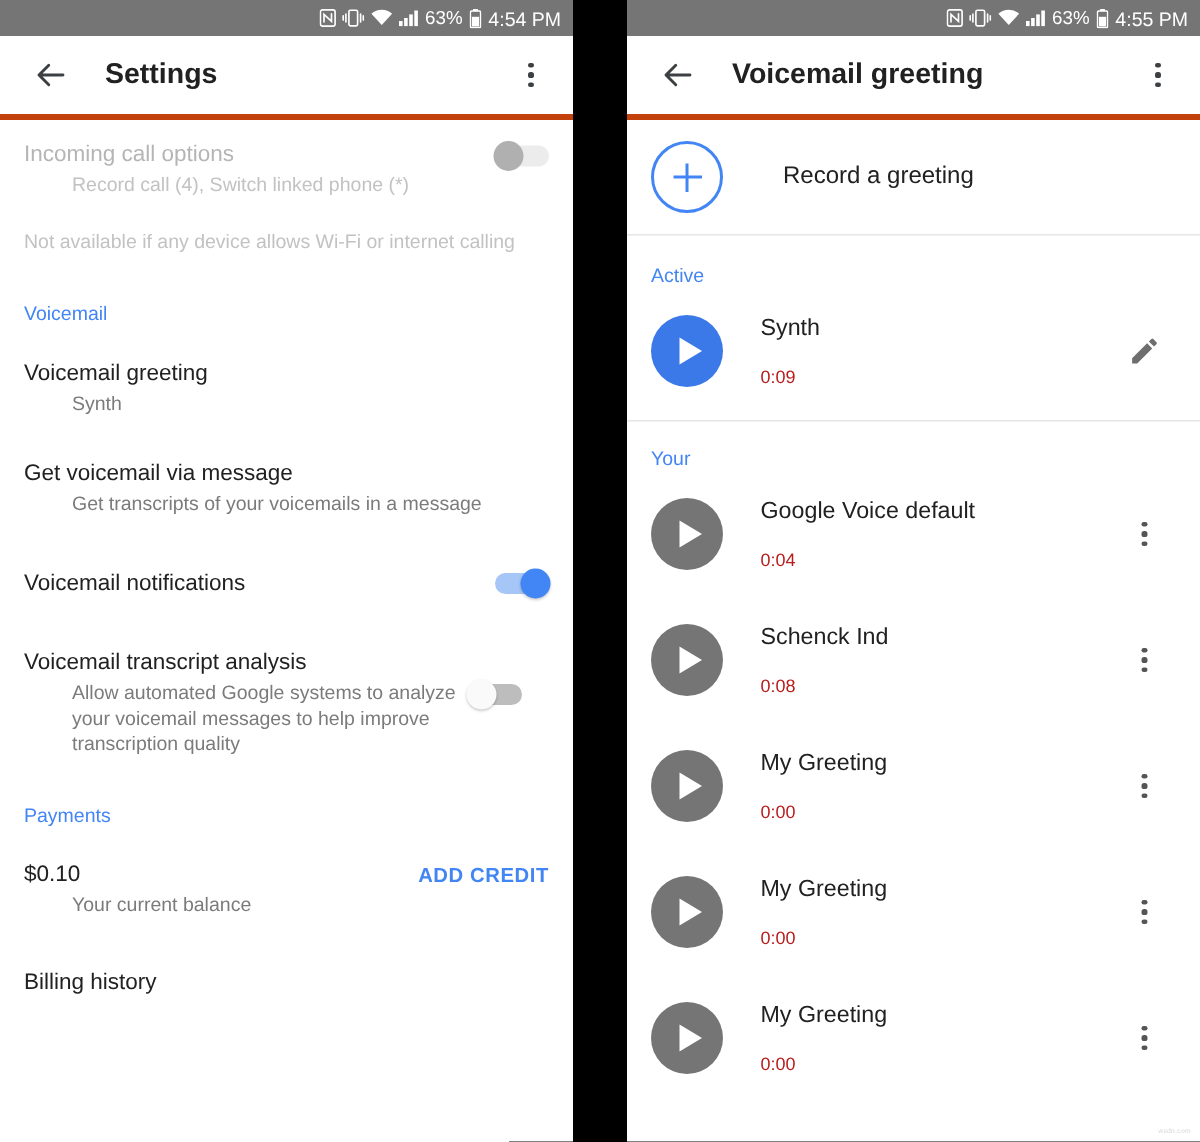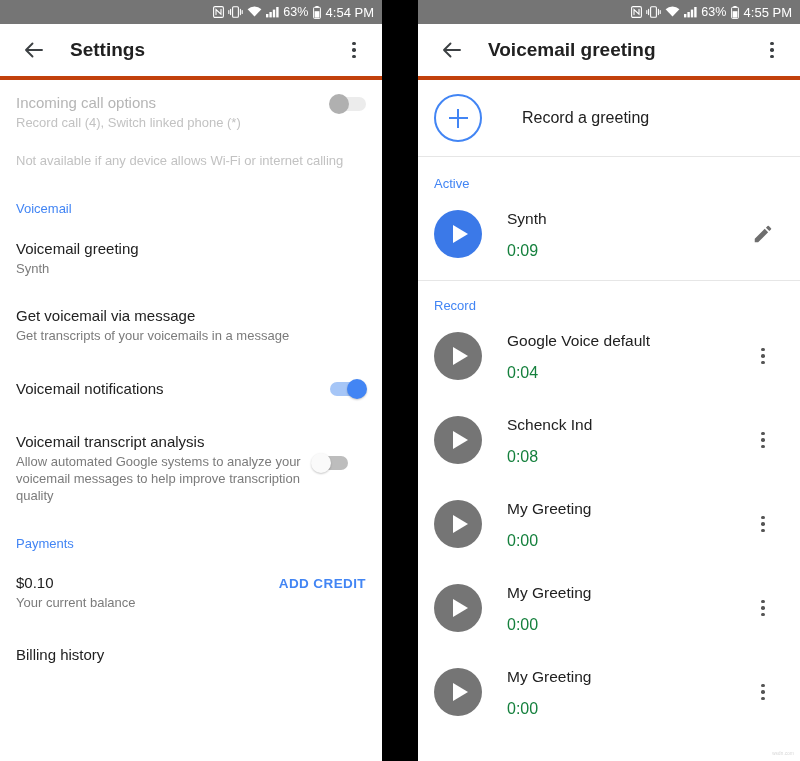--- a/index.html
+++ b/index.html
@@ -98,20 +98,21 @@
     font-size: 15px;
     color: #212121;
     line-height: 19px;
   }
   .r-title.disabled { color: #b5b5b5; }
   .r-sub {
     font-size: 13px;
     color: #7b7b7b;
     line-height: 17px;
     margin-top: 2px;
+    margin-left: 32px;
   }
   .r-sub.disabled { color: #c2c2c2; }
   .r-note {
     font-size: 13px;
     color: #c2c2c2;
     line-height: 17px;
     padding: 0 16px;
   }
   .section-head {
     font-size: 13px;
@@ -231,21 +232,21 @@
   .play-circle.other { background: #757575; }
   .play-tri {
     width: 0; height: 0;
     border-left: 15px solid #ffffff;
     border-top: 9.5px solid transparent;
     border-bottom: 9.5px solid transparent;
     margin-left: 5px;
   }
   .greet-texts { flex: 1 1 auto; margin-left: 25px; min-width: 0; }
   .greet-name { font-size: 15.5px; color: #212121; line-height: 20px; }
-  .greet-dur { font-size: 16px; color: #15803d; line-height: 18px; margin-top: 13px; }
+  .greet-dur { font-size: 12px; color: #b91c1c; line-height: 18px; margin-top: 13px; }
   .trail {
     width: 42px; height: 46px;
     display: flex; flex-direction: column;
     align-items: center; justify-content: center;
     gap: 3px;
     flex: 0 0 42px;
   }
   .watermark {
     position: absolute;
     right: 6px;
@@ -457,21 +458,21 @@
       </div>
       <div class="trail">
         <svg width="22" height="22" viewBox="0 0 24 24">
             <path d="M3 17.3V21h3.7L17.6 10.1l-3.7-3.7zM20.7 7a1 1 0 0 0 0-1.4l-2.3-2.3a1 1 0 0 0-1.4 0l-1.8 1.8 3.7 3.7z" fill="#6e6e6e"></path>
           </svg>
       </div>
     </div>
 
     <div class="divider" style="margin-top:4px;"></div>
 
-    <div class="grp-head" style="margin-top:17px;">Record</div>
+    <div class="grp-head" style="margin-top:17px;">Your</div>
 
     <div class="greet-row">
       <div class="play-circle other">
         <span class="play-tri"></span>
       </div>
       <div class="greet-texts">
         <div class="greet-name">Google Voice default</div>
         <div class="greet-dur">0:04</div>
       </div>
       <div class="trail">

